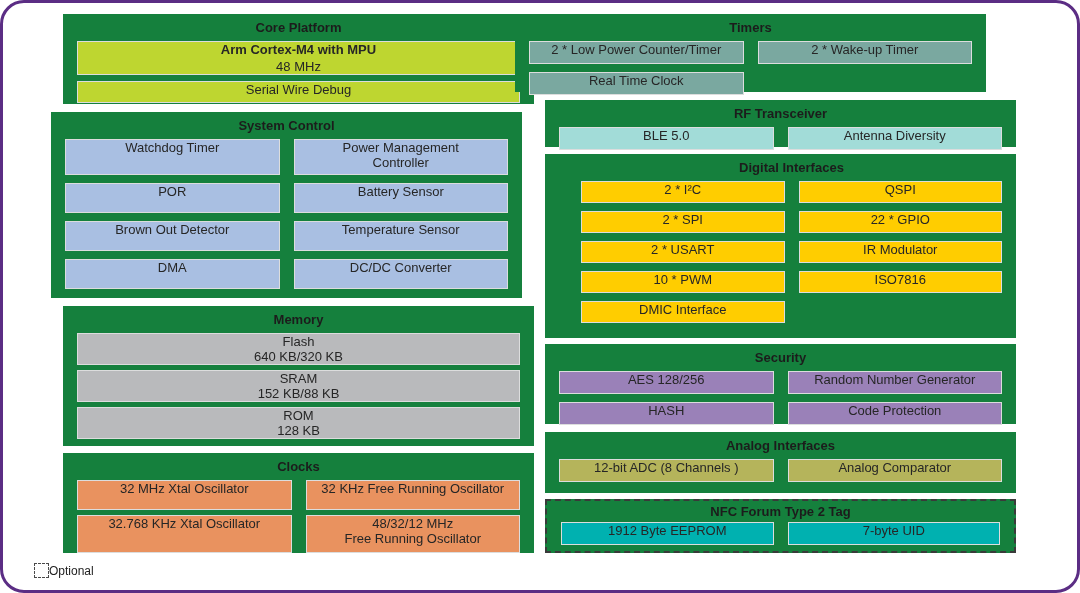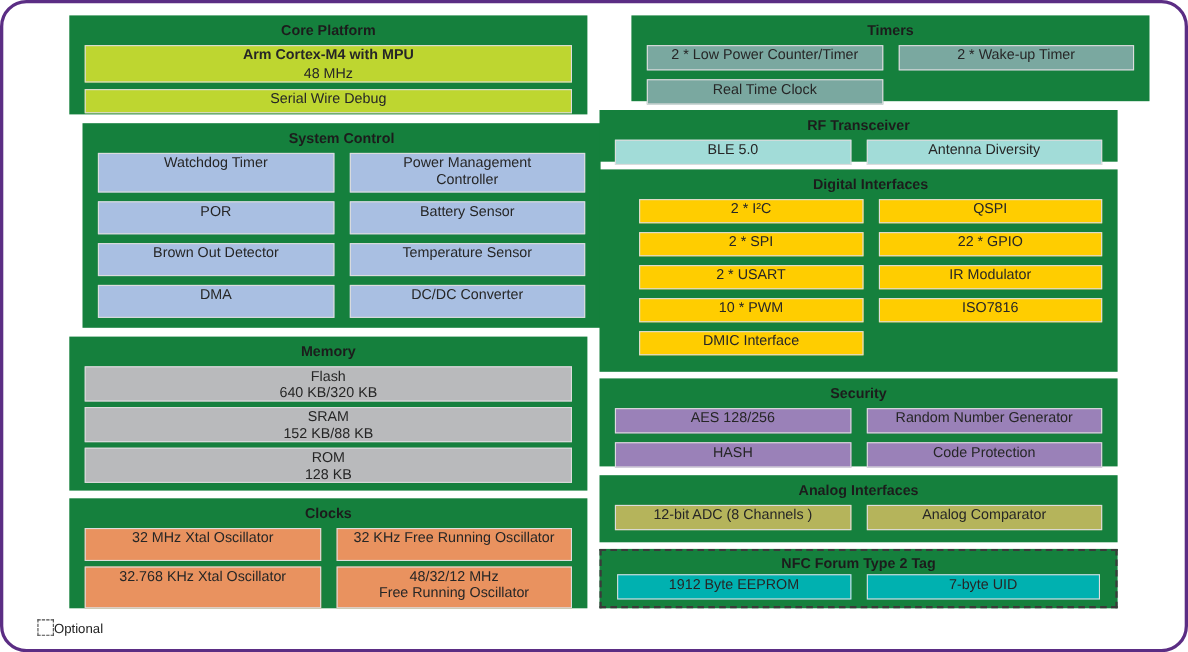--- a/index.html
+++ b/index.html
@@ -46,21 +46,21 @@
     <h3 class="ptitle">Core Platform</h3>
     <div class="blocks grid-core">
       <div class="blk">
         <span class="bold">Arm Cortex-M4 with MPU</span>
         <span>48 MHz</span>
       </div>
       <div class="blk">Serial Wire Debug</div>
     </div>
   </section>
 
-  <section class="panel" style="left: 72px; top: 109px; width: 471px; height: 186px; --blk: #a9bfe2;">
+  <section class="panel" style="left: 48px; top: 109px; width: 471px; height: 186px; --blk: #a9bfe2;">
     <h3 class="ptitle">System Control</h3>
     <div class="blocks grid-sysctl">
       <div class="blk">Watchdog Timer</div>
       <div class="blk">Power Management
 Controller</div>
       <div class="blk">POR</div>
       <div class="blk">Battery Sensor</div>
       <div class="blk">Brown Out Detector</div>
       <div class="blk">Temperature Sensor</div>
       <div class="blk">DMA</div>
@@ -84,21 +84,21 @@
     <h3 class="ptitle">Clocks</h3>
     <div class="blocks grid-clk">
       <div class="blk">32 MHz Xtal Oscillator</div>
       <div class="blk">32 KHz Free Running Oscillator</div>
       <div class="blk">32.768 KHz Xtal Oscillator</div>
       <div class="blk">48/32/12 MHz
 Free Running Oscillator</div>
     </div>
   </section>
 
-  <section class="panel" style="left: 571px; top: 11px; width: 471px; height: 78px; --blk: #7aa8a0;">
+  <section class="panel" style="left: 512px; top: 11px; width: 471px; height: 78px; --blk: #7aa8a0;">
     <h3 class="ptitle">Timers</h3>
     <div class="blocks grid-2x2a">
       <div class="blk">2 * Low Power Counter/Timer</div>
       <div class="blk">2 * Wake-up Timer</div>
       <div class="blk">Real Time Clock</div>
     </div>
   </section>
 
   <section class="panel" style="left: 542px; top: 97px; width: 471px; height: 47px; --blk: #a2dcd8;">
     <h3 class="ptitle">RF Transceiver</h3>

